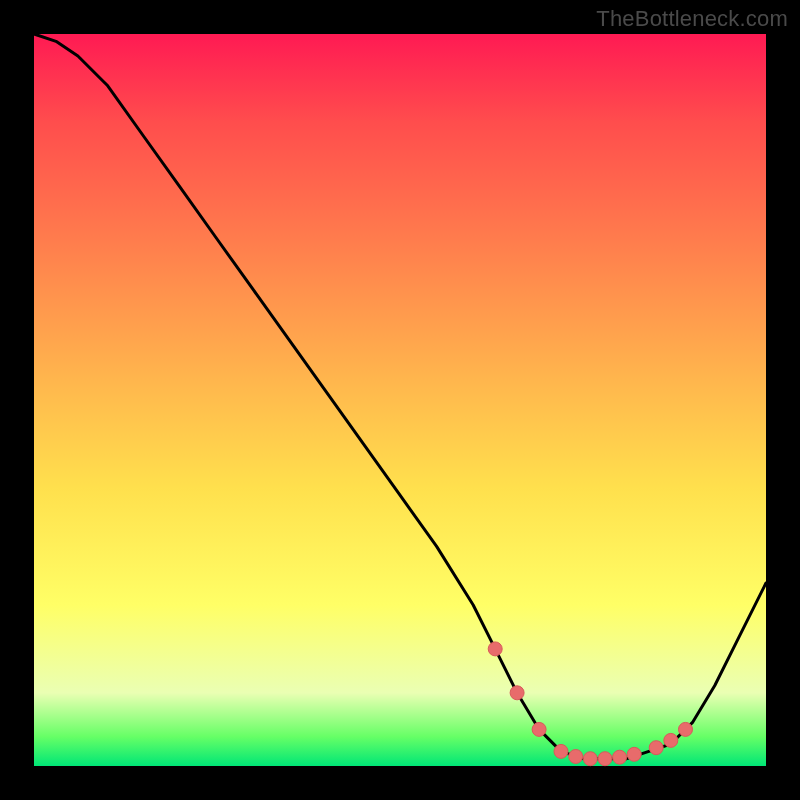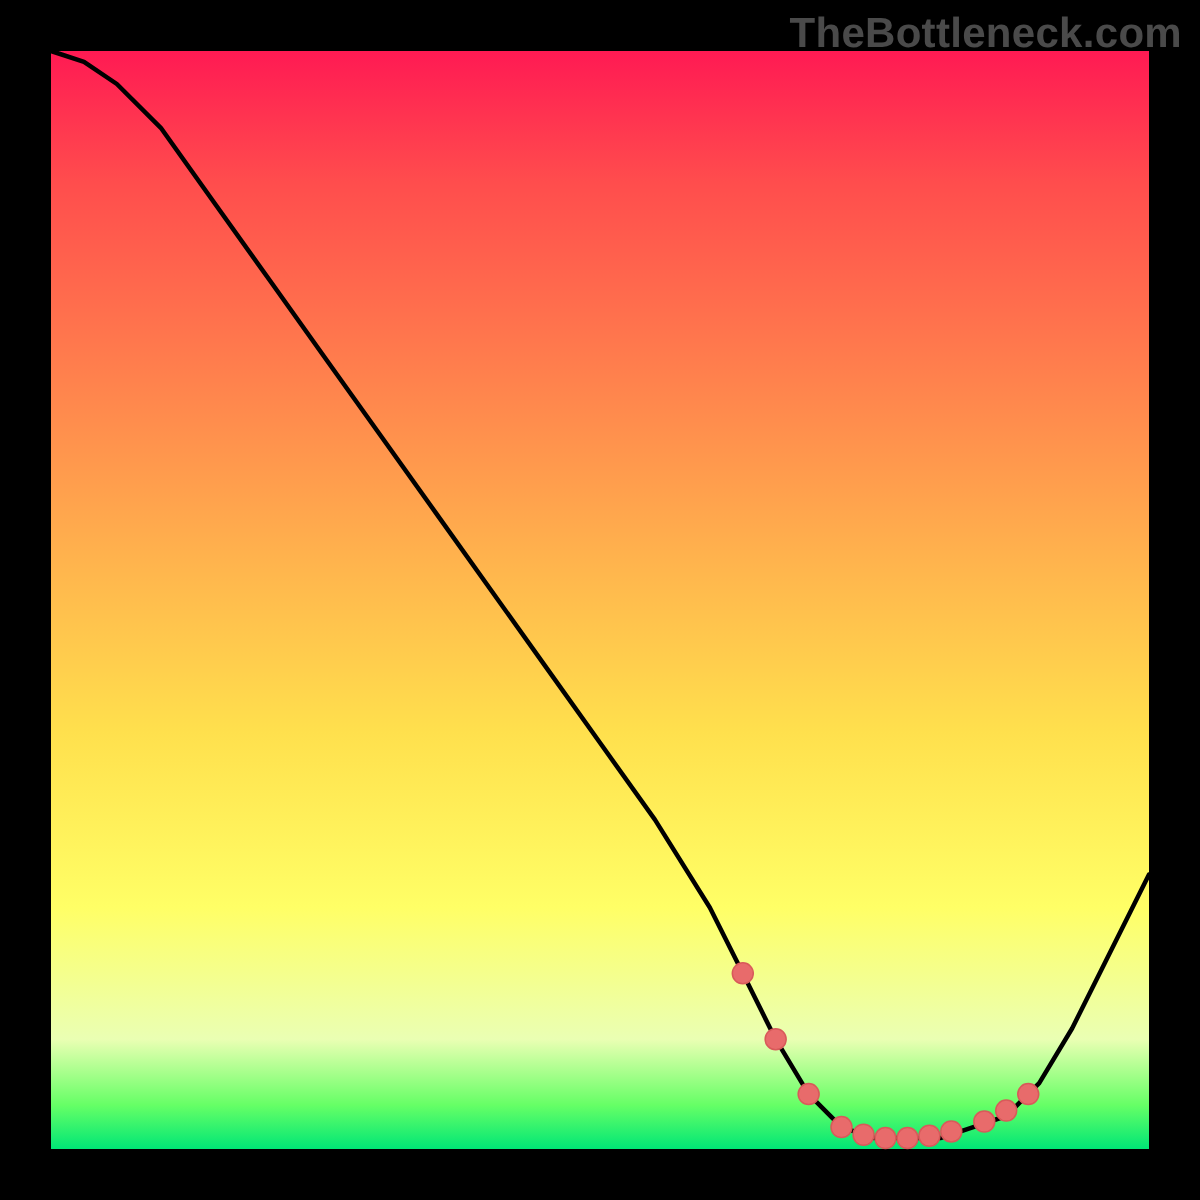--- a/index.html
+++ b/index.html
@@ -37,22 +37,22 @@
       #eaffb3 90%,
       #66ff66 96%,
       #00e676 100%
     );
   }
   .watermark {
     position: absolute;
     top: 6px;
     right: 12px;
     color: #4a4a4a;
-    font-size: 28px;
-    font-weight: 700;
+    font-size: 22px;
+    font-weight: 400;
     letter-spacing: 0.2px;
     user-select: none;
   }
   svg.curve {
     position: absolute;
     left: 0;
     top: 0;
     width: 732px;
     height: 732px;
     overflow: visible;

